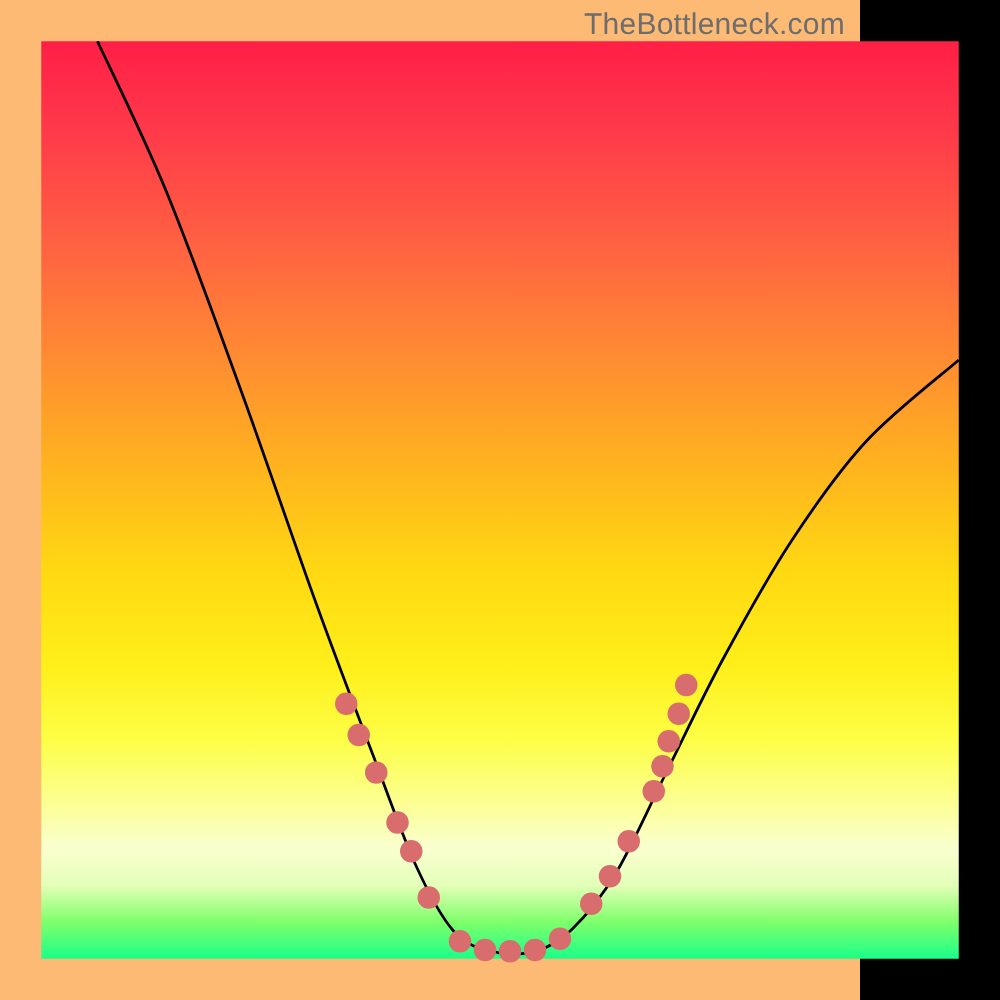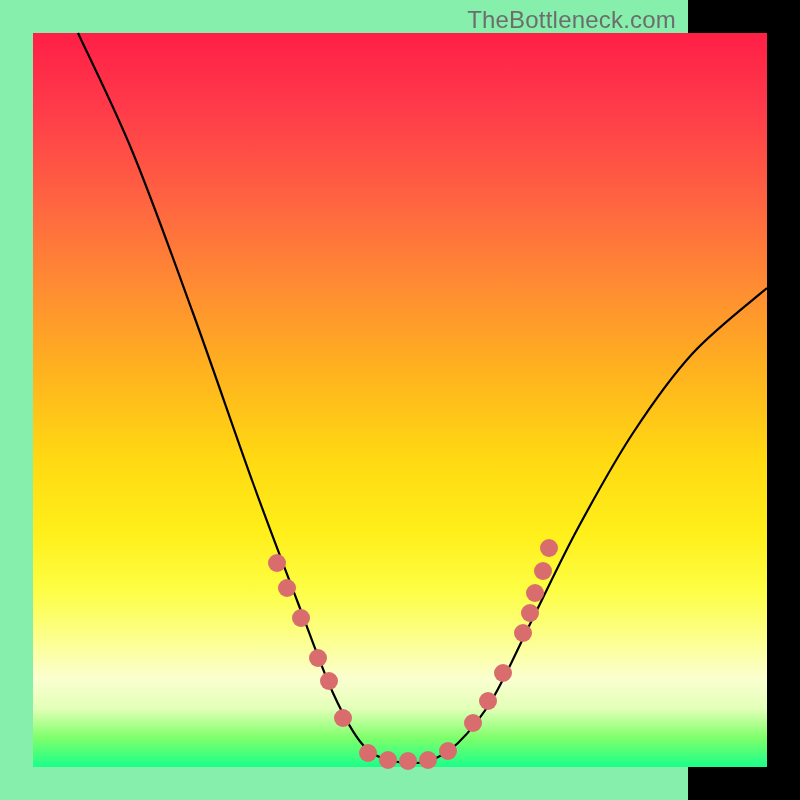--- a/index.html
+++ b/index.html
@@ -10,21 +10,21 @@
     background: #000;
     overflow: hidden;
     font-family: Arial, Helvetica, sans-serif;
   }
   .frame {
     position: absolute;
     left: 0;
     top: 0;
     width: 688px;
     height: 800px;
-    background: #86efac;
+    background: #fdba74;
   }
   .plot {
     position: absolute;
     left: 33px;
     top: 33px;
     width: 734px;
     height: 734px;
     
     background: linear-gradient(to bottom,
       #ff1f46 0%,

